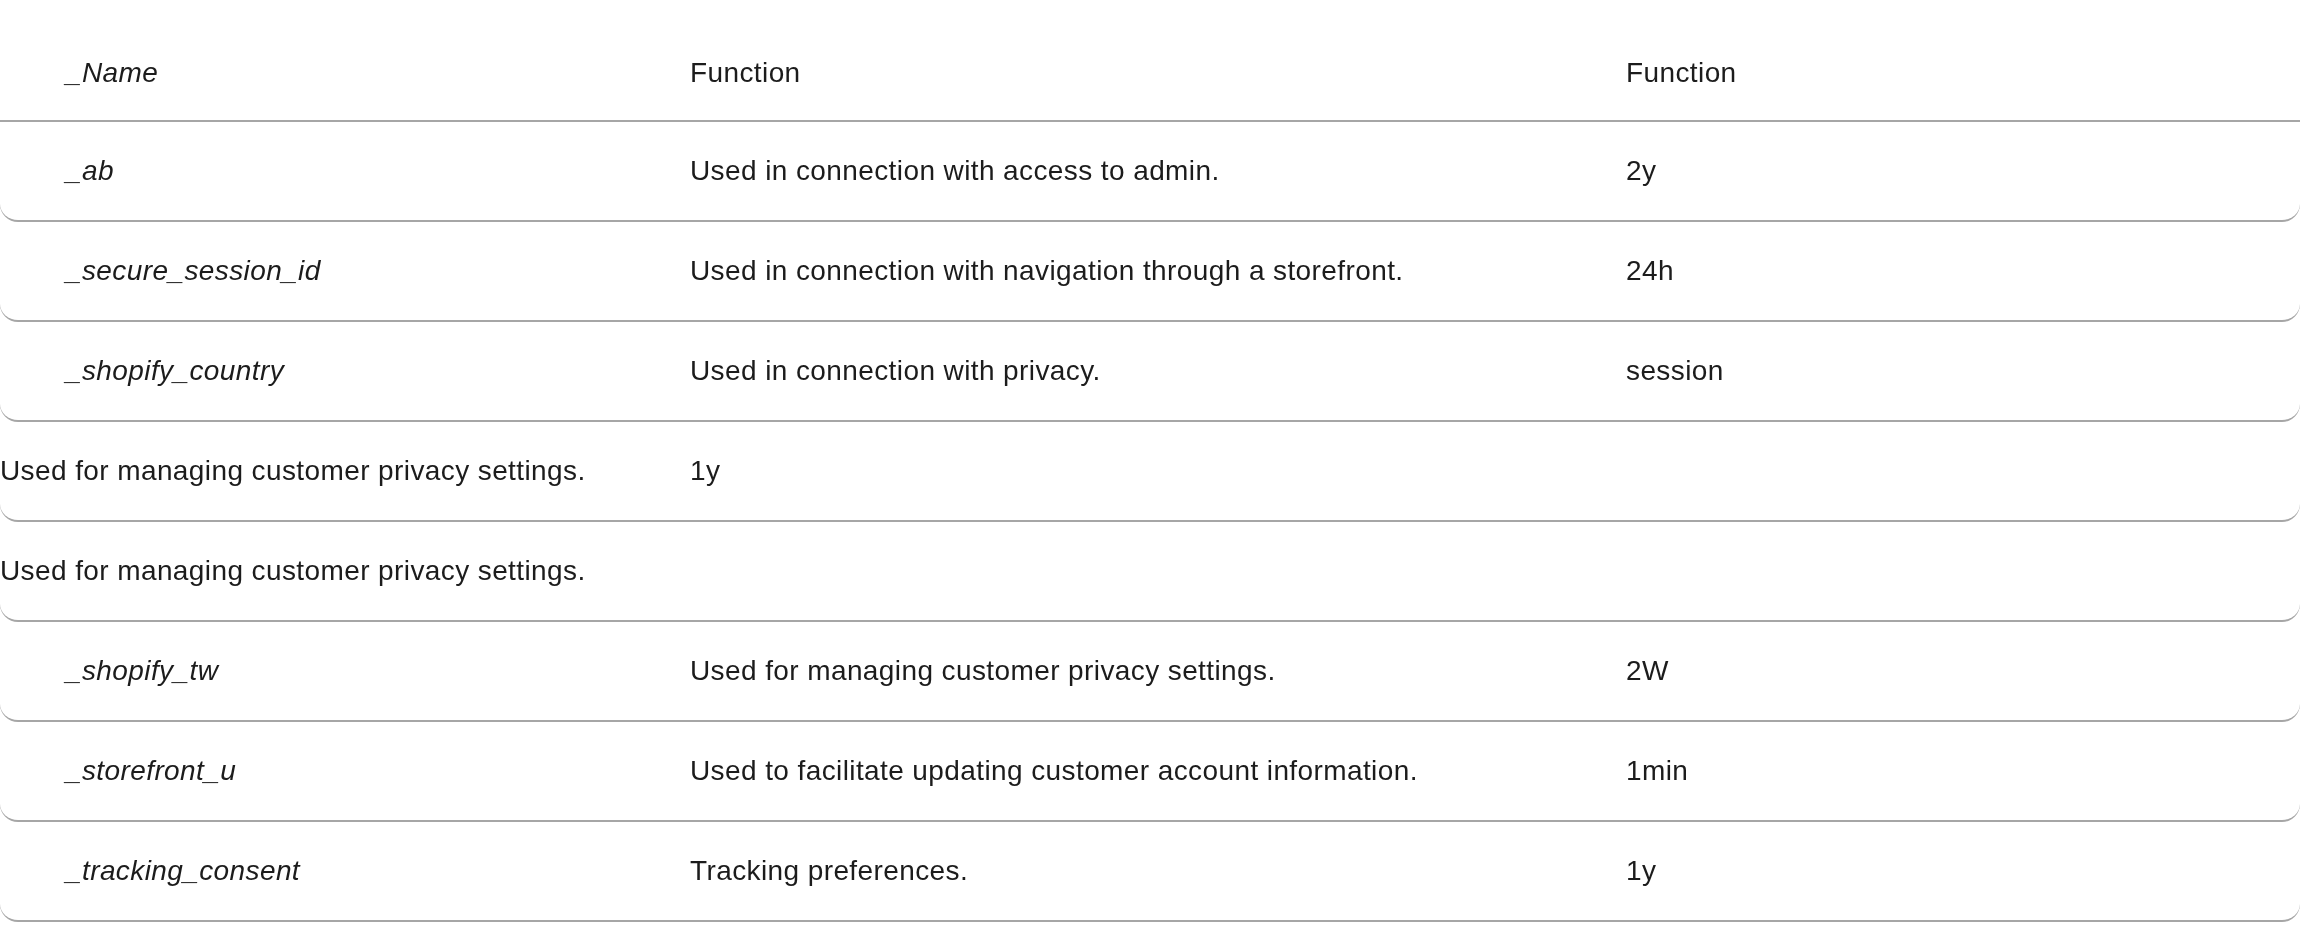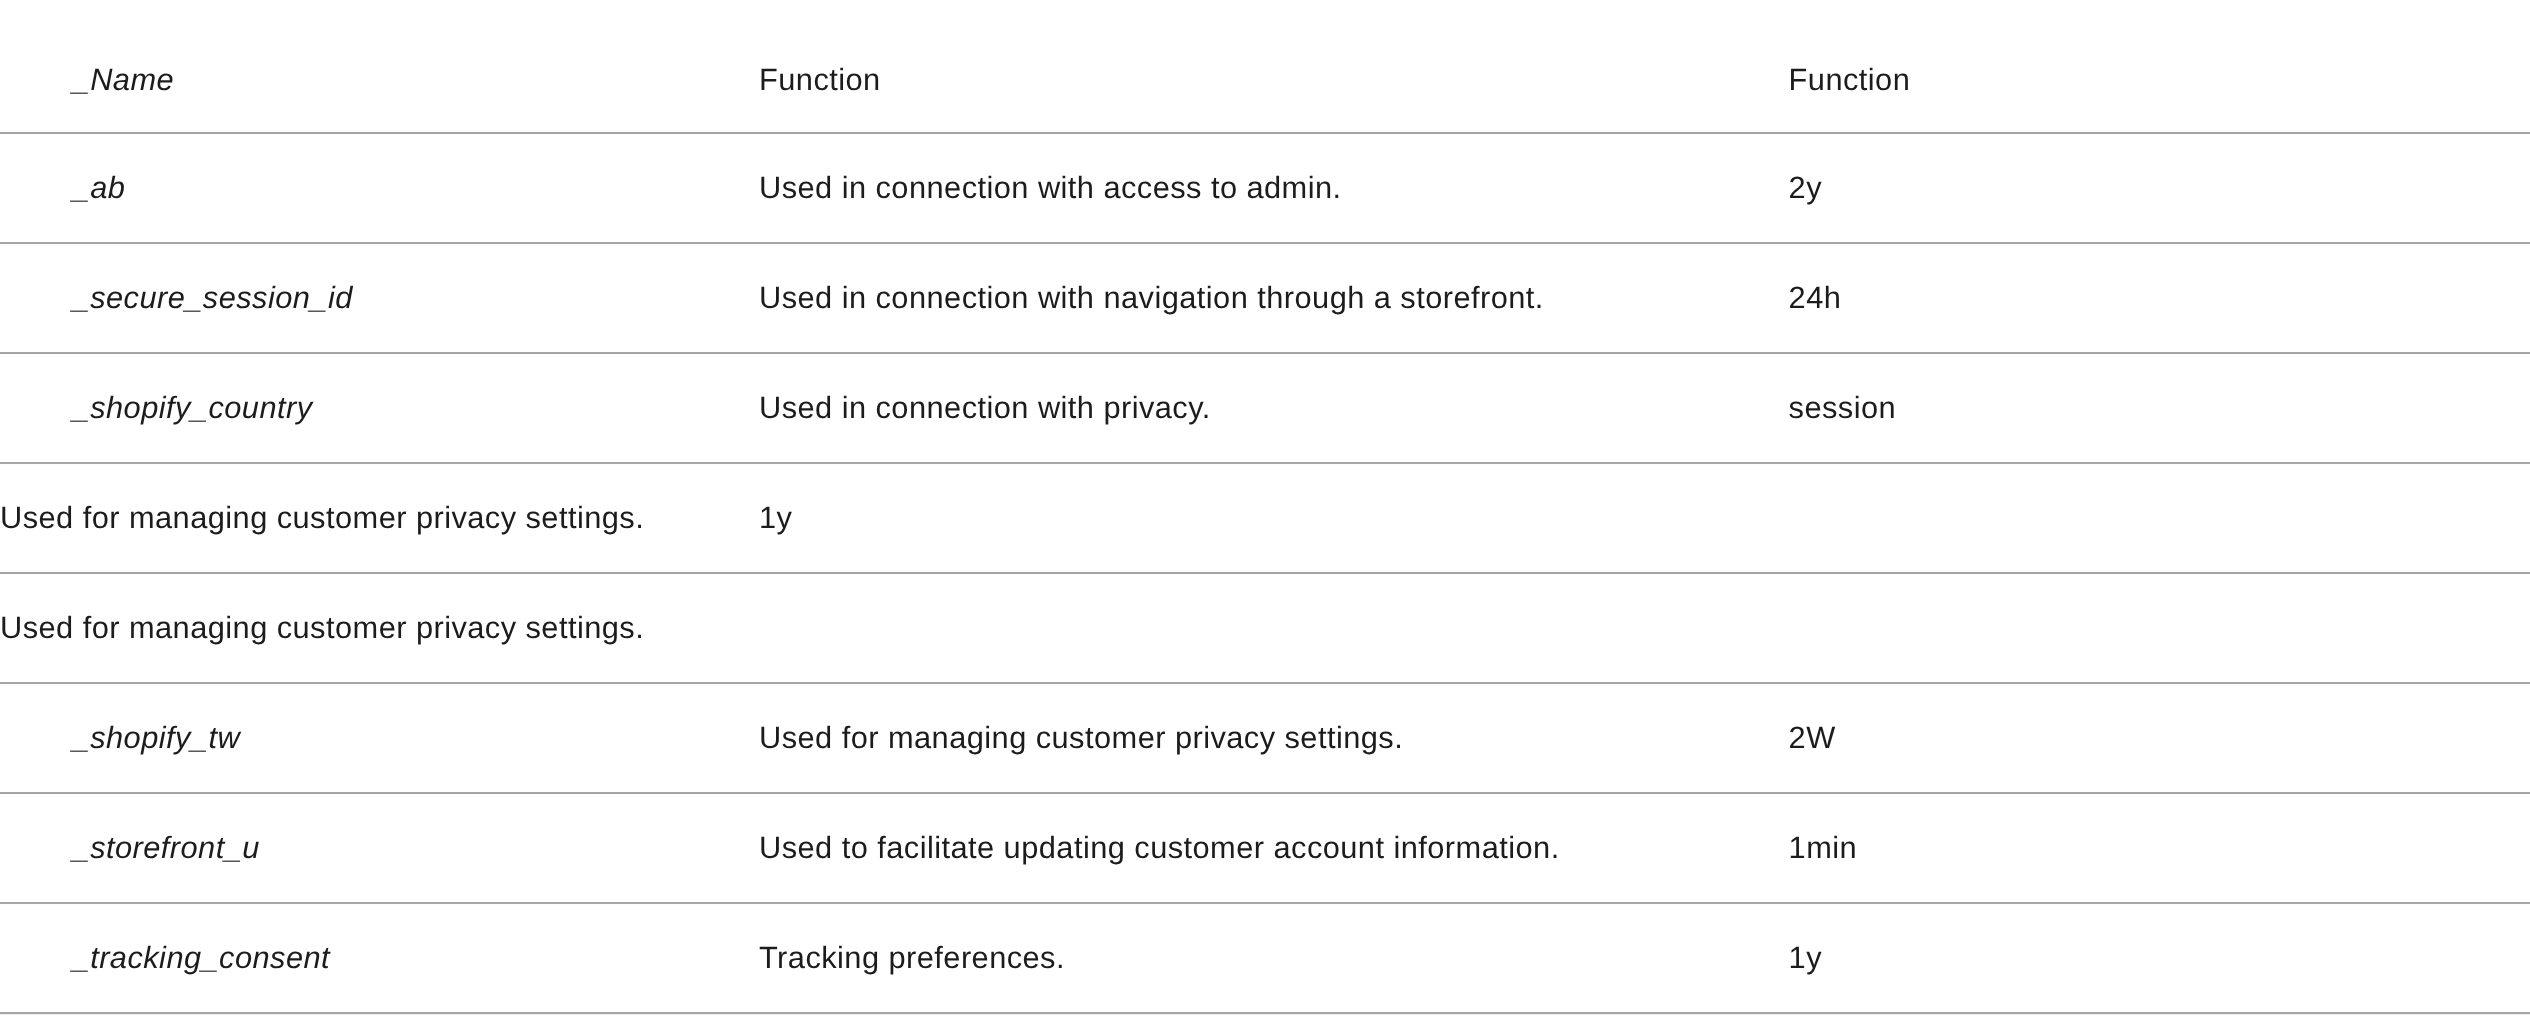--- a/index.html
+++ b/index.html
@@ -23,20 +23,21 @@
     align-items: center;
     border-bottom: 2px solid #a6a6a6;
     background: #ffffff;
   }
   .trow.thead {
     height: 122px;
     padding-top: 26px;
   }
   .trow.tbody-row {
     height: 100px;
+    border-radius: 18px;
   }
   .cell { 
     white-space: nowrap;
     overflow: hidden;
   }
   .cell.c-name { padding-left: 66px; font-style: italic; }
   .cell.c-function { padding-left: 0; }
   .cell.c-duration { padding-left: 0; }
 </style>
 </head>

